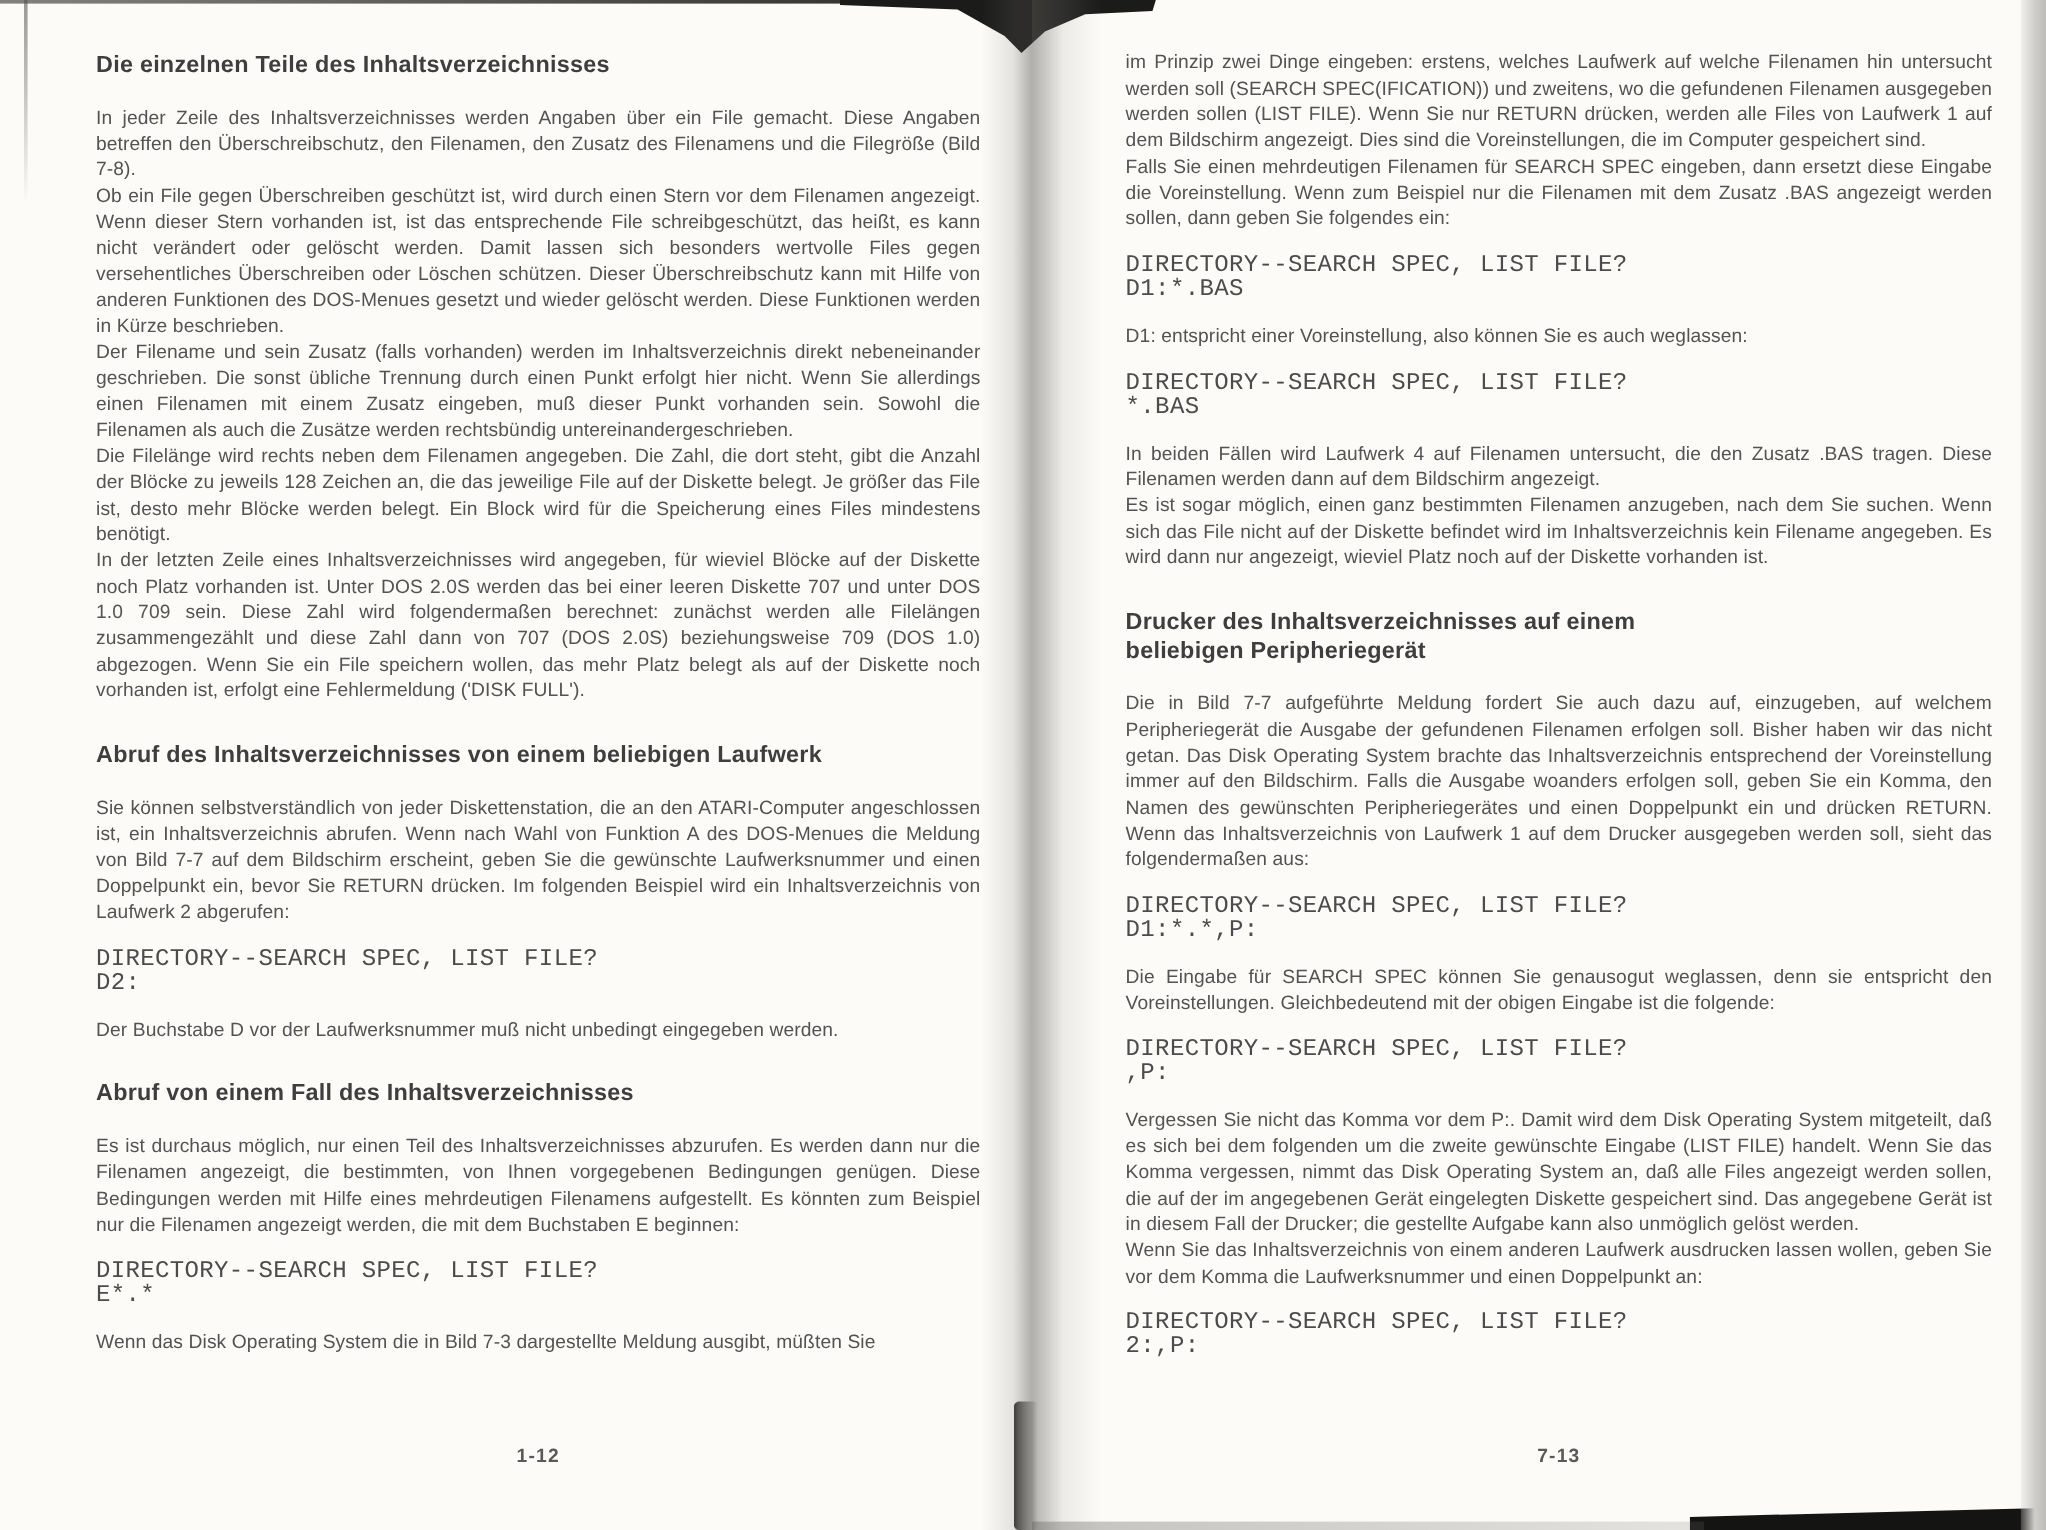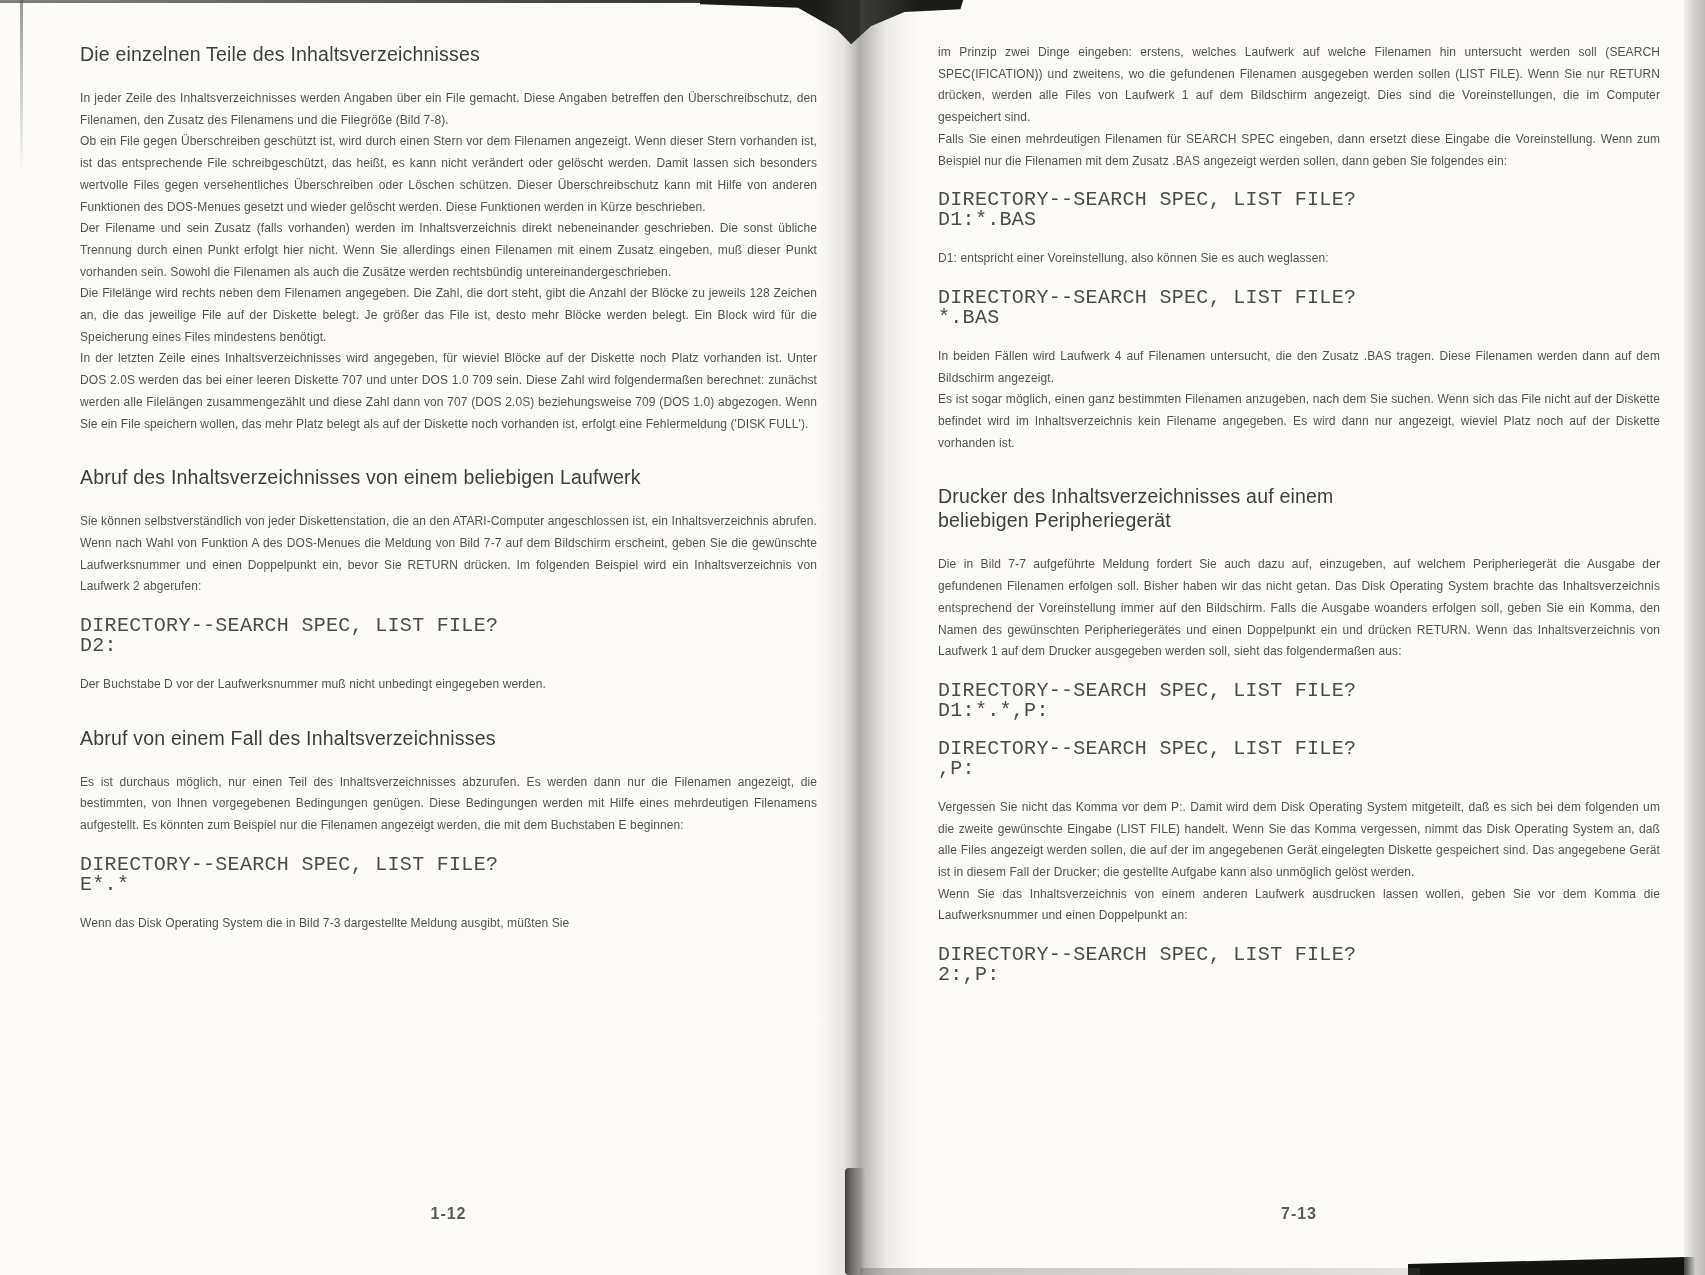--- a/index.html
+++ b/index.html
@@ -9,28 +9,28 @@
     background:#fcfbf8;
     overflow:hidden;
     font-family:"Liberation Sans",sans-serif;
   }
   
   .page{position:absolute;top:42px;}
   #left-page{left:80px;width:737px;}
   #right-page{left:938px;width:722px;}
   .body-paragraph{
     margin:0;
-    font-size:12px;line-height:21.7px;
+    font-size:16px;line-height:21.7px;
     color:#535353;
     text-align:justify;
     letter-spacing:.1px;
   }
   .section-heading{
     font-size:19.5px;line-height:24px;
-    font-weight:normal;color:#3e3e3e;
+    font-weight:bold;color:#3e3e3e;
     margin:30px 0 22px 0;
     white-space:pre-line;
     letter-spacing:.2px;
   }
   .page .section-heading:first-child{margin-top:0;}
   .code-block{
     font-family:"Liberation Mono","DejaVu Sans Mono",monospace;
     font-size:20px;line-height:20px;
     color:#4c4c4c;
     white-space:pre;
@@ -118,20 +118,21 @@
       <p class="body-paragraph">D1: entspricht einer Voreinstellung, also können Sie es auch weglassen:</p>
       <div class="code-block">DIRECTORY--SEARCH SPEC, LIST FILE?
 *.BAS</div>
       <p class="body-paragraph">In beiden Fällen wird Laufwerk 4 auf Filenamen untersucht, die den Zusatz .BAS tragen. Diese Filenamen werden dann auf dem Bildschirm angezeigt.</p>
       <p class="body-paragraph">Es ist sogar möglich, einen ganz bestimmten Filenamen anzugeben, nach dem Sie suchen. Wenn sich das File nicht auf der Diskette befindet wird im Inhaltsverzeichnis kein Filename angegeben. Es wird dann nur angezeigt, wieviel Platz noch auf der Diskette vorhanden ist.</p>
       <h2 class="section-heading">Drucker des Inhaltsverzeichnisses auf einem
 beliebigen Peripheriegerät</h2>
       <p class="body-paragraph">Die in Bild 7-7 aufgeführte Meldung fordert Sie auch dazu auf, einzugeben, auf welchem Peripheriegerät die Ausgabe der gefundenen Filenamen erfolgen soll. Bisher haben wir das nicht getan. Das Disk Operating System brachte das Inhaltsverzeichnis entsprechend der Voreinstellung immer auf den Bildschirm. Falls die Ausgabe woanders erfolgen soll, geben Sie ein Komma, den Namen des gewünschten Peripheriegerätes und einen Doppelpunkt ein und drücken RETURN. Wenn das Inhaltsverzeichnis von Laufwerk 1 auf dem Drucker ausgegeben werden soll, sieht das folgendermaßen aus:</p>
       <div class="code-block">DIRECTORY--SEARCH SPEC, LIST FILE?
 D1:*.*,P:</div>
+      <p class="body-paragraph">Die Eingabe für SEARCH SPEC können Sie genausogut weglassen, denn sie entspricht den Voreinstellungen. Gleichbedeutend mit der obigen Eingabe ist die folgende:</p>
       <div class="code-block">DIRECTORY--SEARCH SPEC, LIST FILE?
 ,P:</div>
       <p class="body-paragraph">Vergessen Sie nicht das Komma vor dem P:. Damit wird dem Disk Operating System mitgeteilt, daß es sich bei dem folgenden um die zweite gewünschte Eingabe (LIST FILE) handelt. Wenn Sie das Komma vergessen, nimmt das Disk Operating System an, daß alle Files angezeigt werden sollen, die auf der im angegebenen Gerät eingelegten Diskette gespeichert sind. Das angegebene Gerät ist in diesem Fall der Drucker; die gestellte Aufgabe kann also unmöglich gelöst werden.</p>
       <p class="body-paragraph">Wenn Sie das Inhaltsverzeichnis von einem anderen Laufwerk ausdrucken lassen wollen, geben Sie vor dem Komma die Laufwerksnummer und einen Doppelpunkt an:</p>
       <div class="code-block">DIRECTORY--SEARCH SPEC, LIST FILE?
 2:,P:</div>
     </div>
 
   <div id="left-page-number" class="page-number">1-12</div>
   <div id="right-page-number" class="page-number">7-13</div>

